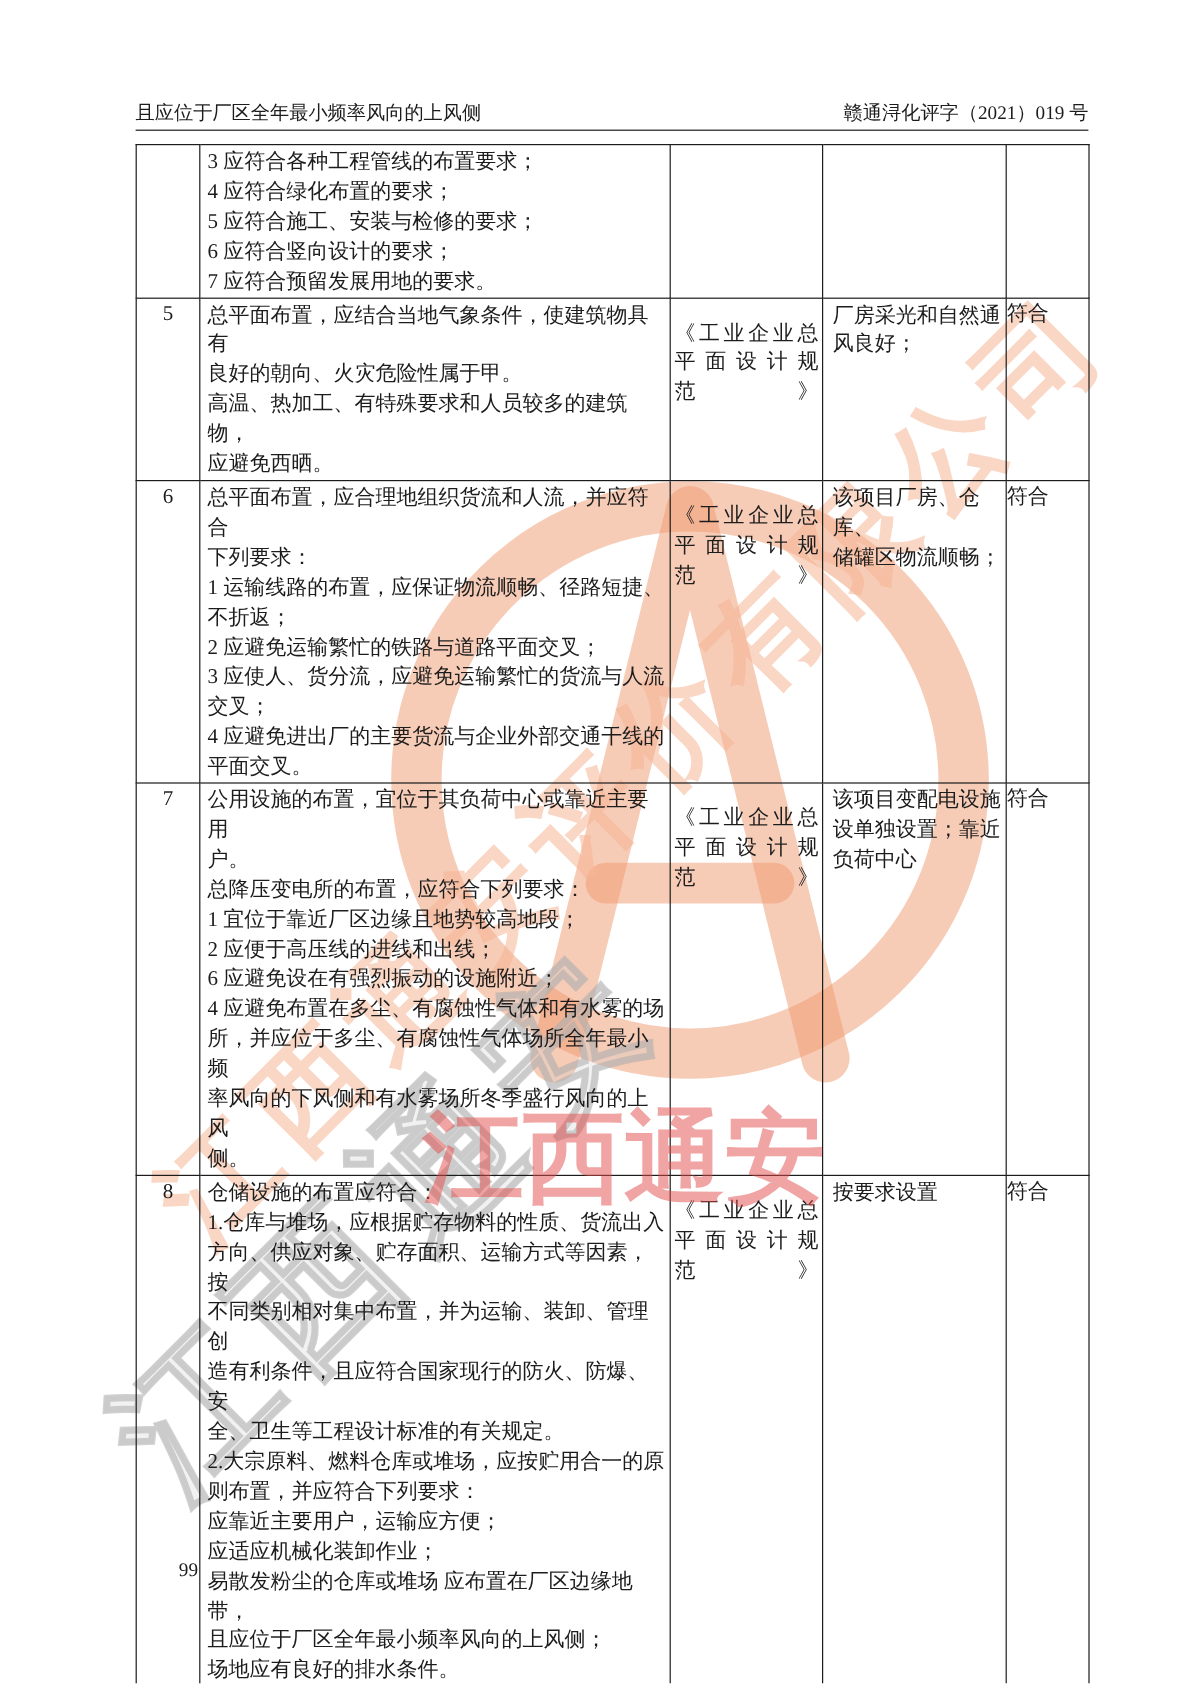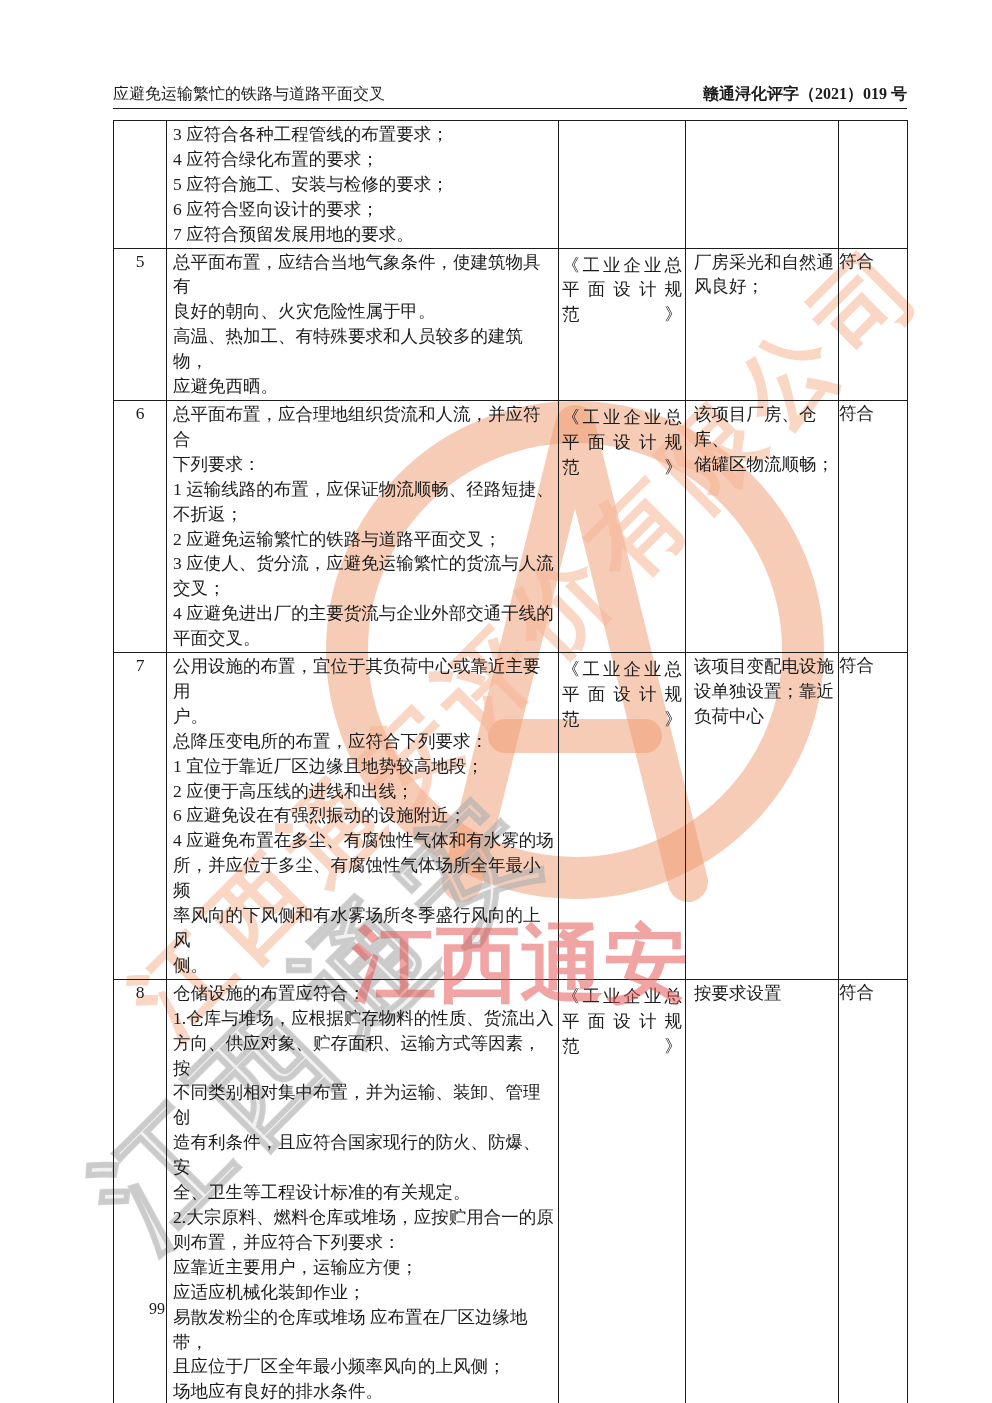--- a/index.html
+++ b/index.html
@@ -69,21 +69,21 @@
     position: absolute;
     left: 113px; right: 85px; top: 84px;
     z-index: 1;
     display: flex;
     justify-content: space-between;
     align-items: baseline;
     border-bottom: 1.5px solid #1c1c1c;
     padding-bottom: 3px;
     font-size: 16px;
   }
-  .doc-header .h-right { font-weight: bold; }
+  .doc-header .h-right { font-weight: normal; }
 
   
   table.review {
     position: absolute;
     left: 113px; top: 120px;
     z-index: 1;
     width: 794px;
     table-layout: fixed;
     border-collapse: collapse;
     background: transparent;
@@ -99,21 +99,21 @@
     text-align: center;
     vertical-align: middle;
     font-size: 17px;
   }
   td.c-content {
     padding: 1px 4px 1px 6px;
     white-space: pre-line;
     text-align: left;
   }
   td.c-standard {
-    padding: 4px 3px 0 3px;
+    padding: 16px 3px 0 3px;
     white-space: pre-line;
     font-size: 17px;
     text-align: justify;
     text-align-last: justify;
   }
   td.c-eval {
     padding: 1px 2px 1px 8px;
     vertical-align: middle;
     white-space: pre-line;
     font-size: 17px;
@@ -148,21 +148,21 @@
     <svg class="wm-svg" width="992" height="1403" viewBox="0 0 992 1403">
       <circle cx="575" cy="650" r="228" fill="none" stroke="rgba(240,153,112,0.5)" stroke-width="42"></circle>
       <path d="M462 882 L575 425 L688 882" fill="none" stroke="rgba(240,153,112,0.5)" stroke-width="40" stroke-linecap="round" stroke-linejoin="round"></path>
       <path d="M505 736 H645" fill="none" stroke="rgba(240,153,112,0.5)" stroke-width="34" stroke-linecap="round"></path>
     </svg>
     <div class="wm-diagonal">江西通安评价有限公司</div>
     <div class="wm-gray">江西通安</div>
   </div>
 
   <div class="doc-header">
-    <span class="h-left">应避免运输繁忙的铁路与道路平面交叉</span>
+    <span class="h-left">且应位于厂区全年最小频率风向的上风侧</span>
     <span class="h-right">赣通浔化评字（2021）019 号</span>
   </div>
 
   <table class="review">
     <colgroup>
       <col style="width:53px">
         <col style="width:392px">
         <col style="width:127px">
       <col style="width:153px">
         <col style="width:69px">

